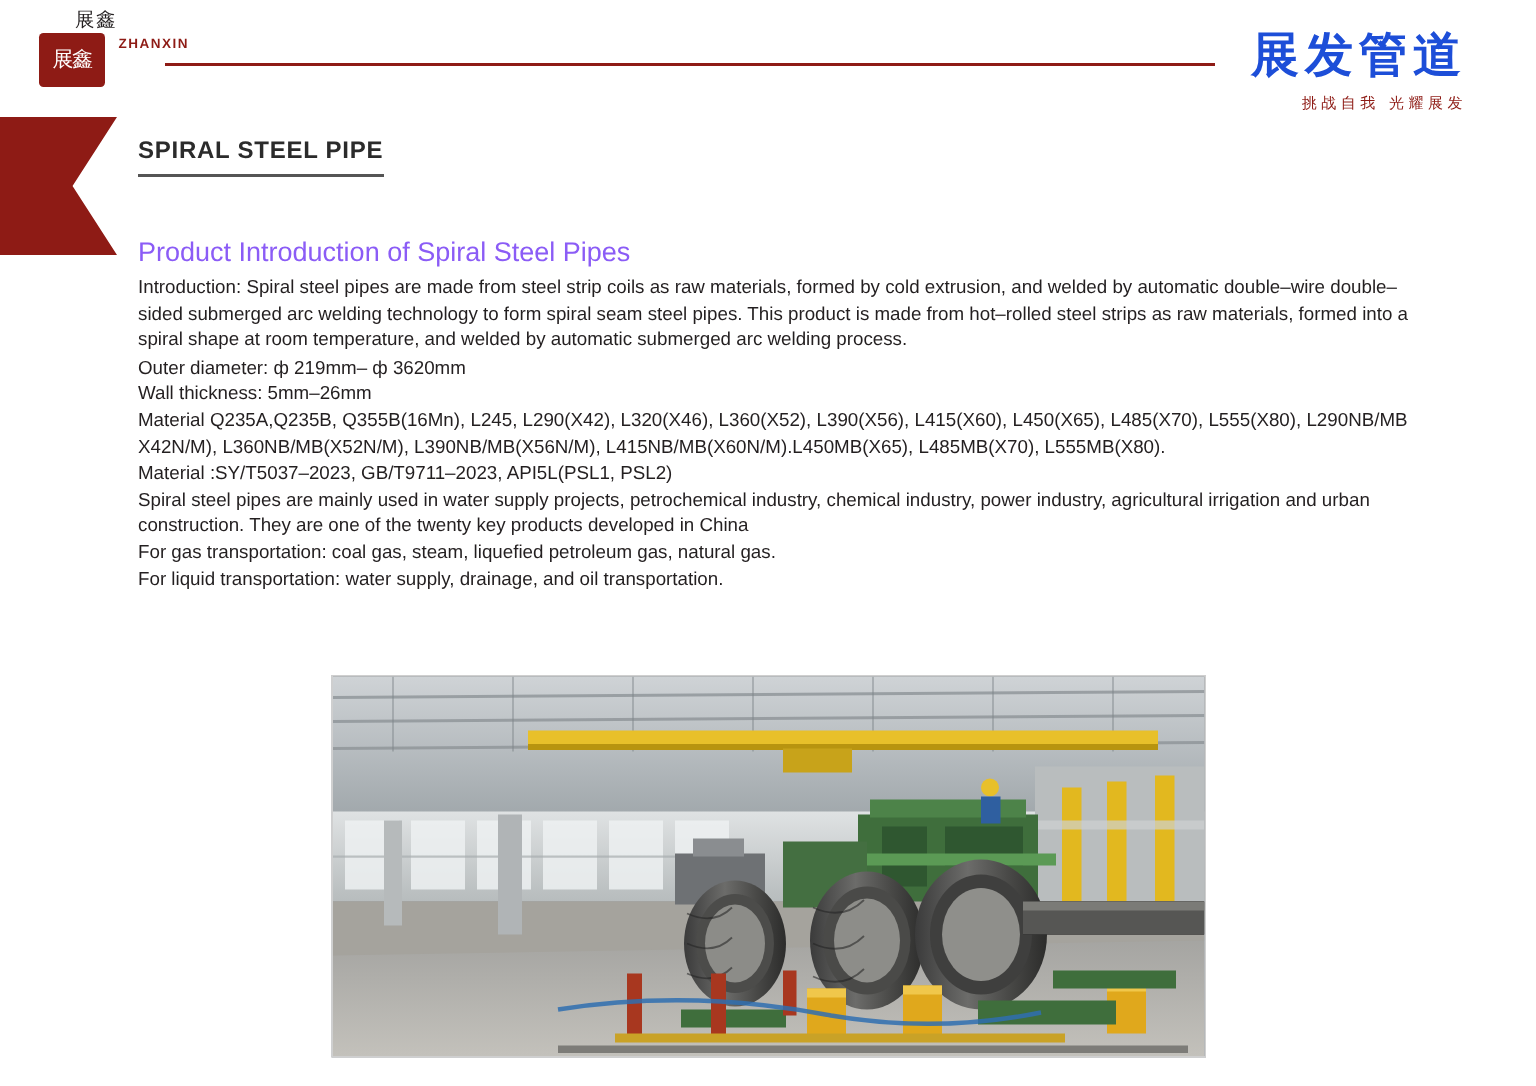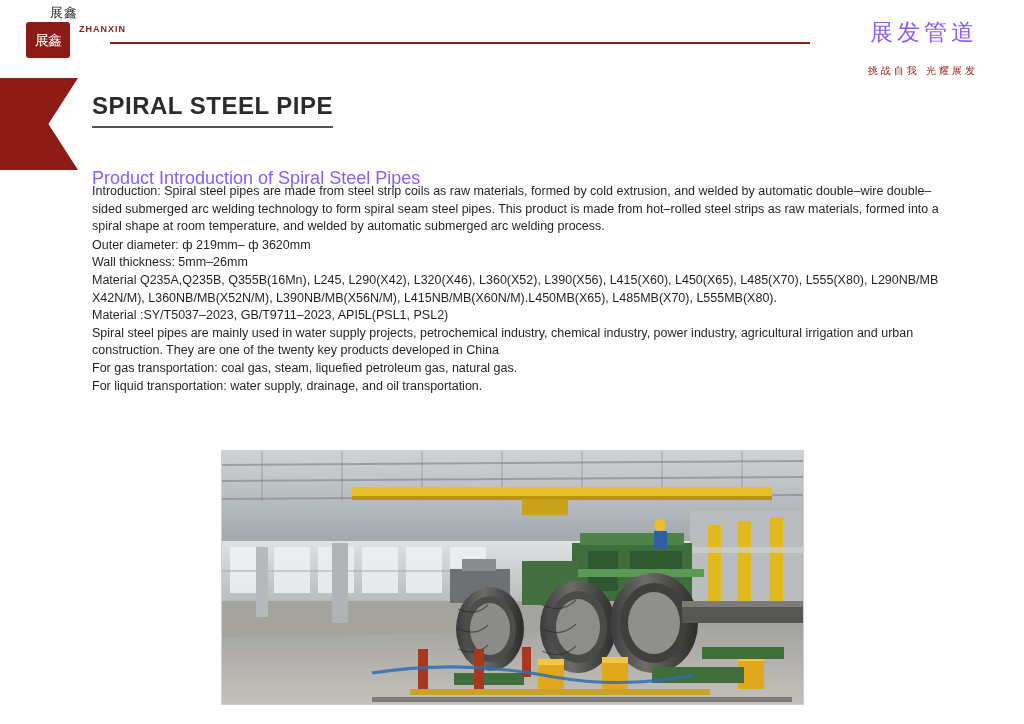--- a/index.html
+++ b/index.html
@@ -75,33 +75,33 @@
     height: 2px;
     background: #8e1b15;
   }
   .brand-cn {
     position: absolute;
     right: 46px;
     top: 20px;
     text-align: right;
   }
   .brand-cn-main {
-    color: #8b5cf6;
-    font-size: 23px;
+    color: #1d4ed8;
+    font-size: 32px;
     font-family: "DejaVu Sans", serif;
-    font-weight: normal;
+    font-weight: bold;
     letter-spacing: 4px;
     line-height: 1.05;
   }
   .brand-cn-sub {
     color: #8e1b15;
     font-size: 10px;
     font-family: "DejaVu Sans", serif;
     letter-spacing: 3px;
-    margin-top: 20px;
+    margin-top: 8px;
   }
 
   
   .red-flag {
     position: absolute;
     left: 0;
     top: 78px;
     width: 78px;
     height: 92px;
     background: #8e1b15;
@@ -109,21 +109,21 @@
   }
 
   
   .title-wrap {
     position: absolute;
     left: 92px;
     top: 92px;
     width: 860px;
   }
   .main-title {
-    font-size: 24px;
+    font-size: 16px;
     font-weight: bold;
     letter-spacing: 0.5px;
     color: #2b2b2b;
     margin: 0;
     display: inline-block;
     padding-bottom: 6px;
     border-bottom: 2px solid #555;
   }
   .sub-title {
     font-size: 18px;

